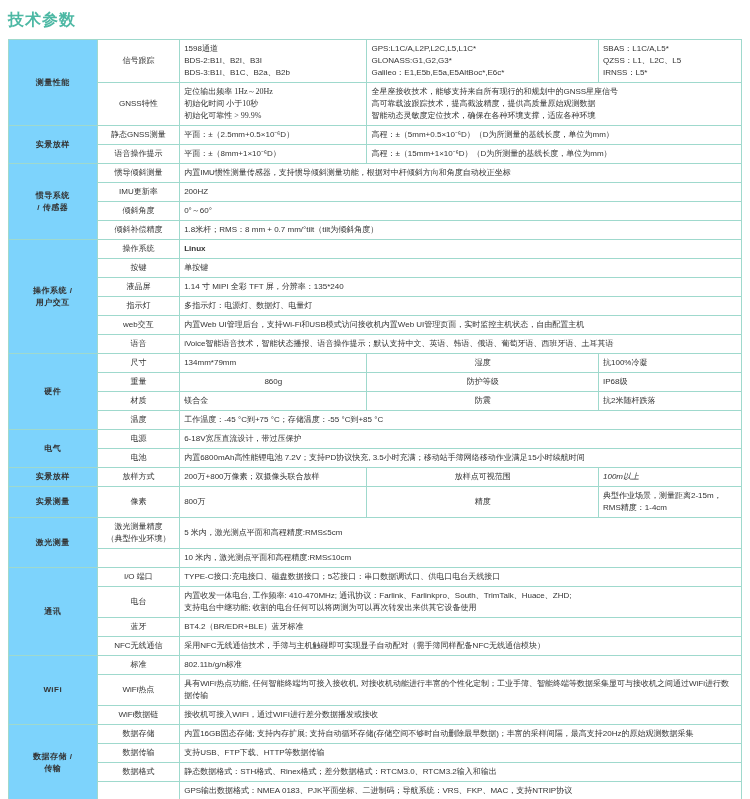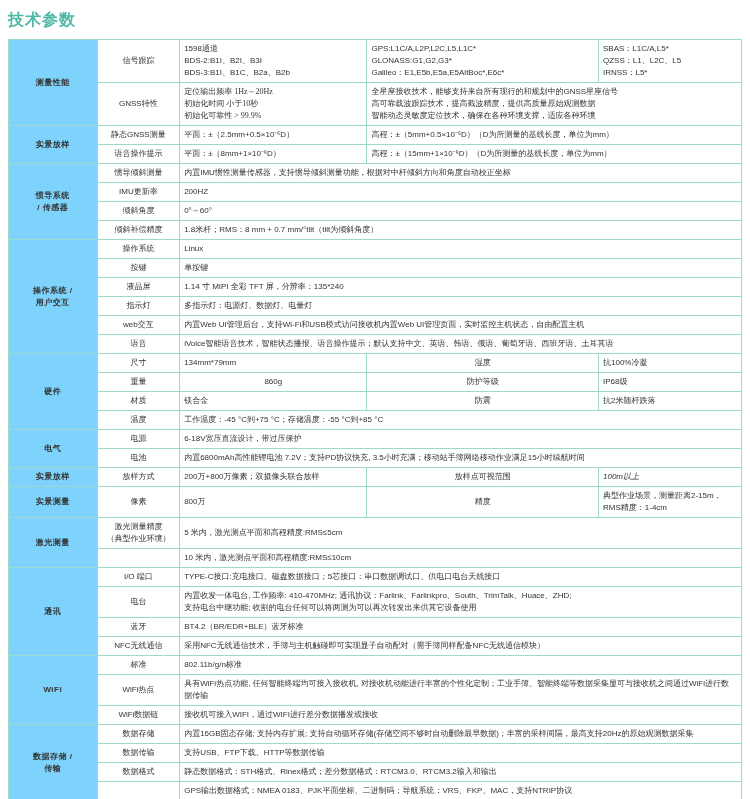--- a/index.html
+++ b/index.html
@@ -119,21 +119,21 @@
         <tr>
           <td class="sub">倾斜补偿精度</td>
           <td class="val" colspan="3" style="width: 558px;">1.8米杆；RMS：8 mm + 0.7 mm/°tilt（tilt为倾斜角度）</td>
         </tr>
         <tr>
           <td class="cat" rowspan="6">
             <span class="cat-line">操作系统 /</span>
             <span class="cat-line">用户交互</span>
           </td>
           <td class="sub">操作系统</td>
-          <td class="val" colspan="3" style="width: 558px;">Linux</td>
+          <td class="val" colspan="3" style="width: 558px; font-weight: bold;">Linux</td>
         </tr>
         <tr>
           <td class="sub">按键</td>
           <td class="val" colspan="3" style="width: 558px;">单按键</td>
         </tr>
         <tr>
           <td class="sub">液晶屏</td>
           <td class="val" colspan="3" style="width: 558px;">1.14 寸 MIPI 全彩 TFT 屏，分辨率：135*240</td>
         </tr>
         <tr>

